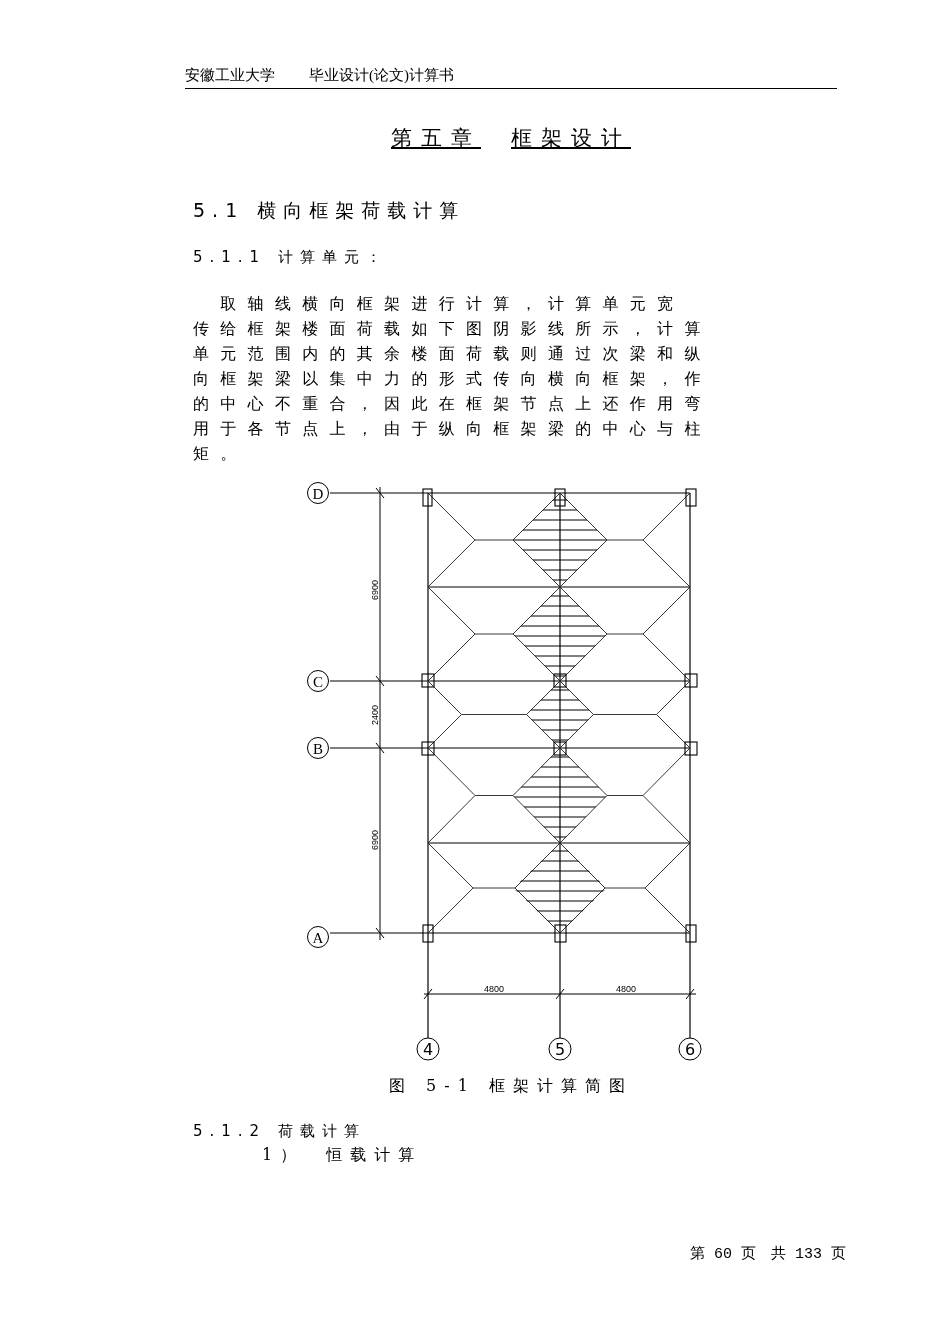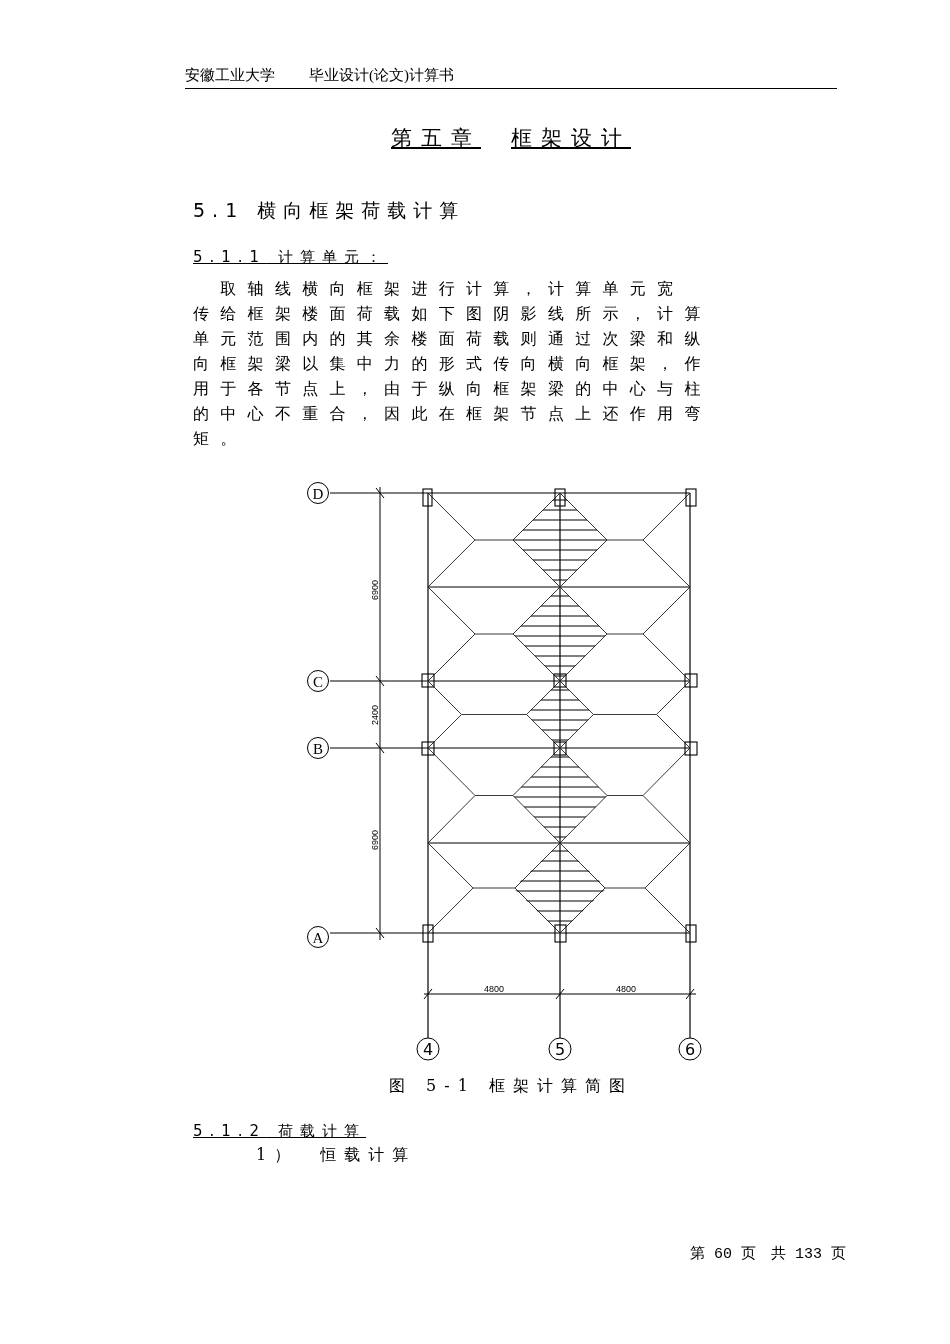--- a/index.html
+++ b/index.html
@@ -8,29 +8,29 @@
   .header { position: absolute; left: 185px; top: 66px; width: 652px; text-align: left;
             font-size: 15px; letter-spacing: 0px; font-family: "Liberation Serif", serif; }
   .header .gap { display: inline-block; width: 34px; }
   .header-rule { position: absolute; left: 185px; top: 88px; width: 652px; height: 0; border-top: 1.5px solid #000; }
   .chapter { position: absolute; left: 185px; top: 124px; width: 652px; text-align: center;
              font-size: 21px; letter-spacing: 9px; font-family: "DejaVu Sans", sans-serif; text-decoration: underline; }
   .chapter .gap { display: inline-block; width: 30px; }
   .h2 { position: absolute; left: 193px; top: 198px; font-size: 19px; letter-spacing: 7px;
         font-family: "DejaVu Sans", sans-serif; }
   .h3 { position: absolute; left: 193px; font-size: 15px; letter-spacing: 7px;
-        font-family: "DejaVu Sans", sans-serif; text-decoration: underline; }
-  .para { position: absolute; left: 193px; top: 276px; width: 625px; font-size: 16px;
+        font-family: "DejaVu Sans", sans-serif; }
+  .para { position: absolute; left: 193px; top: 291px; width: 625px; font-size: 16px;
           line-height: 25px; text-align: justify; text-align-last: left; letter-spacing: 11.3px;
           font-family: "DejaVu Serif", serif; }
   .para .line { display: block; white-space: nowrap; }
   .figure { position: absolute; left: 0; top: 0; width: 950px; height: 1344px; pointer-events: none; }
   .caption { position: absolute; left: 185px; top: 1076px; width: 652px; text-align: center;
              font-size: 16px; letter-spacing: 8px; font-family: "DejaVu Serif", serif; }
-  .subitem { position: absolute; left: 256px; top: 1145px; font-size: 16px; letter-spacing: 8px;
+  .subitem { position: absolute; left: 262px; top: 1145px; font-size: 16px; letter-spacing: 8px;
              font-family: "DejaVu Serif", serif; }
   .subitem .gap { display: inline-block; width: 22px; }
   .footer { position: absolute; left: 690px; top: 1244px; font-size: 15px;
             font-family: Liberation Mono, monospace; }
 </style>
 </head>
 <body>
 
 <div class="header">
   <span>安徽工业大学</span><span class="gap"></span><span>毕业设计(论文)计算书</span>
@@ -49,22 +49,22 @@
 <div class="h3" style="top:248px;">
   <span>5.1.1</span>
   <span>计算单元：</span>
 </div>
 
 <div class="para">
   <span class="line">　取轴线横向框架进行计算，计算单元宽</span>
   <span class="line">传给框架楼面荷载如下图阴影线所示，计算</span>
   <span class="line">单元范围内的其余楼面荷载则通过次梁和纵</span>
   <span class="line">向框架梁以集中力的形式传向横向框架，作</span>
+  <span class="line">的中心不重合，因此在框架节点上还作用弯</span>
   <span class="line">用于各节点上，由于纵向框架梁的中心与柱</span>
-  <span class="line">的中心不重合，因此在框架节点上还作用弯</span>
   <span class="line">矩。</span>
 </div>
 
 <svg class="figure" viewBox="0 0 950 1344" xmlns="http://www.w3.org/2000/svg">
   <defs>
     <clipPath id="clipDiamonds">
 
       <polygon points="560,493 607,540 560,587 513,540"></polygon>
       <polygon points="560,587 607,634 560,681 513,634"></polygon>
       <polygon points="560,681 593.5,714.5 560,748 526.5,714.5"></polygon>

